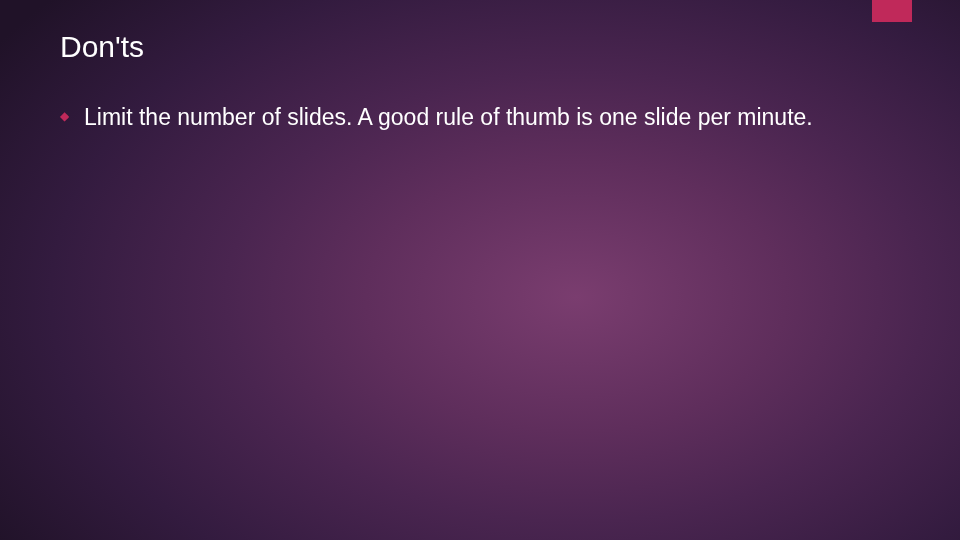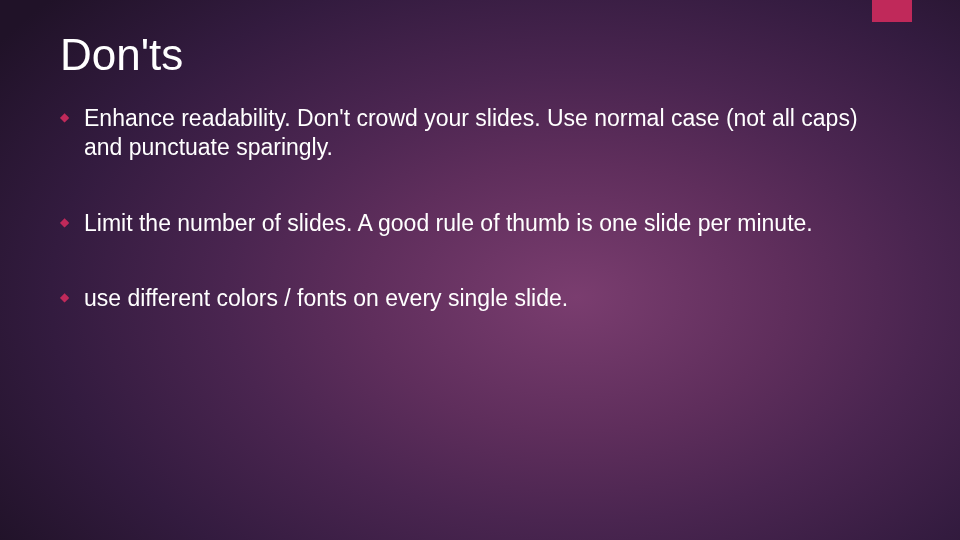--- a/index.html
+++ b/index.html
@@ -20,24 +20,24 @@
     top: 0;
     right: 48px;
     width: 40px;
     height: 22px;
     background: #c0295a;
   }
   .slide {
     padding: 30px 60px 30px 60px;
   }
   .title {
-    font-size: 44px;
+    font-size: 30px;
     font-weight: 400;
     color: #ffffff;
-    margin-bottom: 24px;
+    margin-bottom: 39px;
     letter-spacing: 0px;
   }
   .bullets {
     list-style: none;
   }
   .bullets li {
     position: relative;
     padding-left: 24px;
     font-size: 23px;
     line-height: 1.28;
@@ -56,17 +56,15 @@
   }
 </style>
 </head>
 <body>
 
 <div class="accent-block"></div>
 
 <div class="slide">
   <h1 class="title">Don'ts</h1>
   <ul class="bullets">
-    <li>Enhance readability. Don't crowd your slides. Use normal case (not all caps) and punctuate sparingly.</li>
     <li>Limit the number of slides. A good rule of thumb is one slide per minute.</li>
-    <li>use different colors / fonts on every single slide.</li>
   </ul>
 </div>
 
 </body></html>

